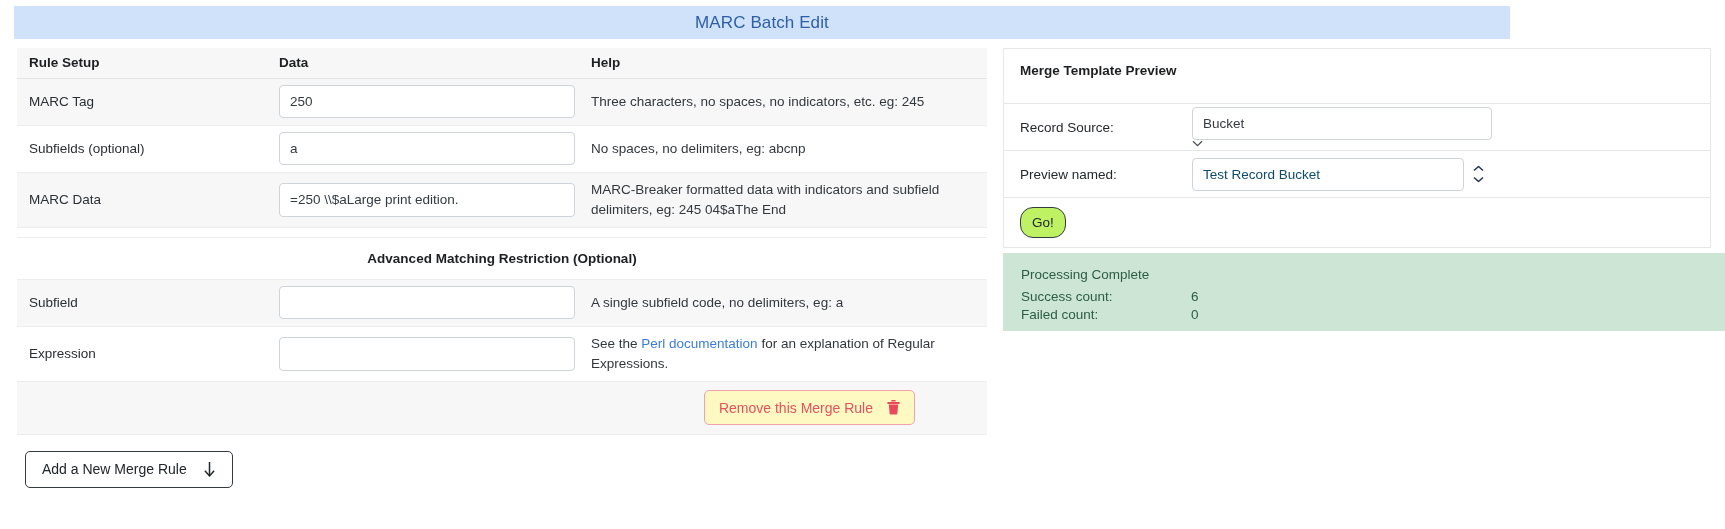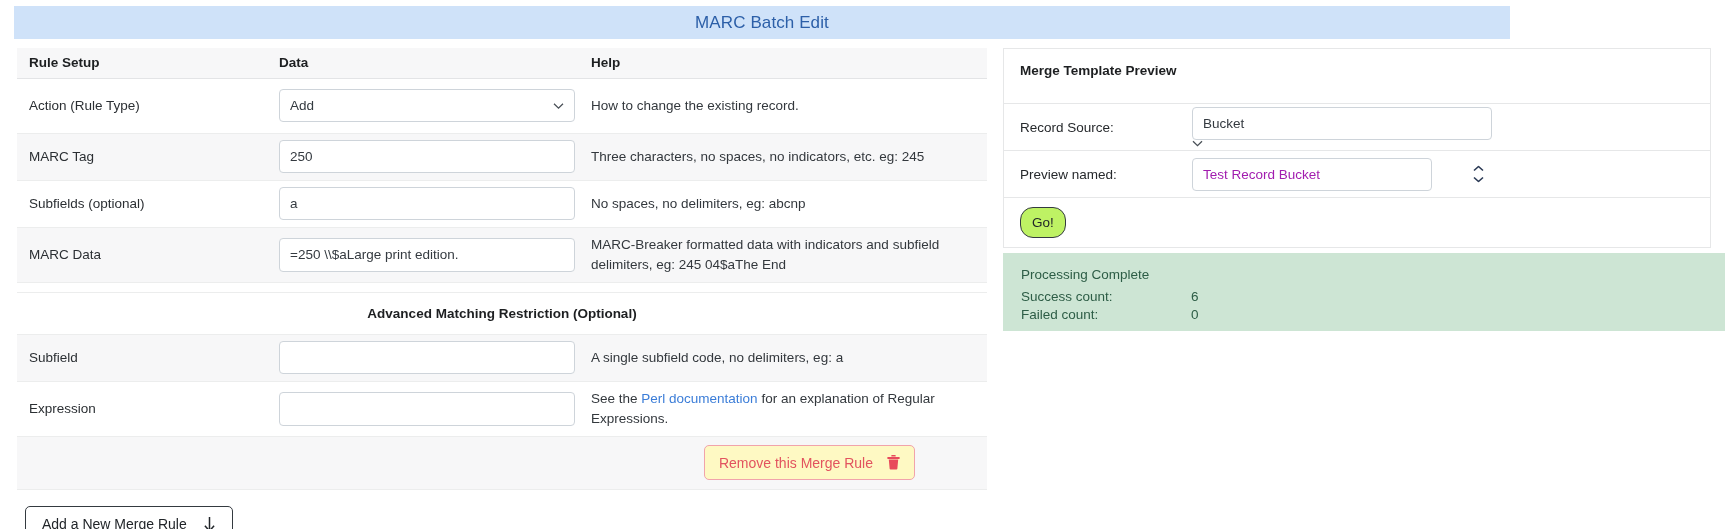--- a/index.html
+++ b/index.html
@@ -134,23 +134,23 @@
   .src-box {
     border: 1px solid #e6e7e8; border-top: none;
     background: #fff; height: 47px;
     display: flex; align-items: center; padding-left: 16px;
   }
   .src-label { width: 172px; font-size: 13.5px; color: #26292c; }
   .src-control { position: relative; width: 300px; }
   .src-control .select { width: 300px; }
 
   .spinner-input {
-    width: 240px; height: 33px;
+    width: 272px; height: 33px;
     border: 1px solid #ced4da; border-radius: 4px;
-    background: #fff; color: #a21caf;
+    background: #fff; color: #0c4a6e;
     font-size: 13.5px; padding: 0 28px 0 10px;
     font-family: "Liberation Sans", sans-serif; outline: none;
   }
   .spin-arrows {
     position: absolute; right: 8px; top: 50%; transform: translateY(-50%);
     display: flex; flex-direction: column; gap: 5px;
     width: 11px;
   }
   .spin-arrows svg { display: block; }
 
@@ -200,36 +200,20 @@
         </colgroup>
         <thead>
           <tr>
             <th class="h1">Rule Setup</th>
             <th class="h2">Data</th>
             <th class="h3">Help</th>
           </tr>
         </thead>
         <tbody>
 
-          <tr class="r-tall">
-            <td class="label">Action (Rule Type)</td>
-            <td class="data">
-              <div class="select-wrap">
-                <select class="select">
-                  <option>Add</option>
-                </select>
-                <span class="chev">
-                  <svg viewBox="0 0 11 7" width="11" height="7">
-                      <path d="M1 1.2 L5.5 5.6 L10 1.2" fill="none" stroke="#495057" stroke-width="1.3"></path>
-                    </svg>
-                </span>
-              </div>
-            </td>
-            <td class="help">How to change the existing record.</td>
-          </tr>
 
           <tr class="r-norm alt">
             <td class="label">MARC Tag</td>
             <td class="data">
               <input class="input" type="text" value="250" style="">
             </td>
             <td class="help">Three characters, no spaces, no indicators, etc. eg: 245</td>
           </tr>
 
           <tr class="r-norm">

